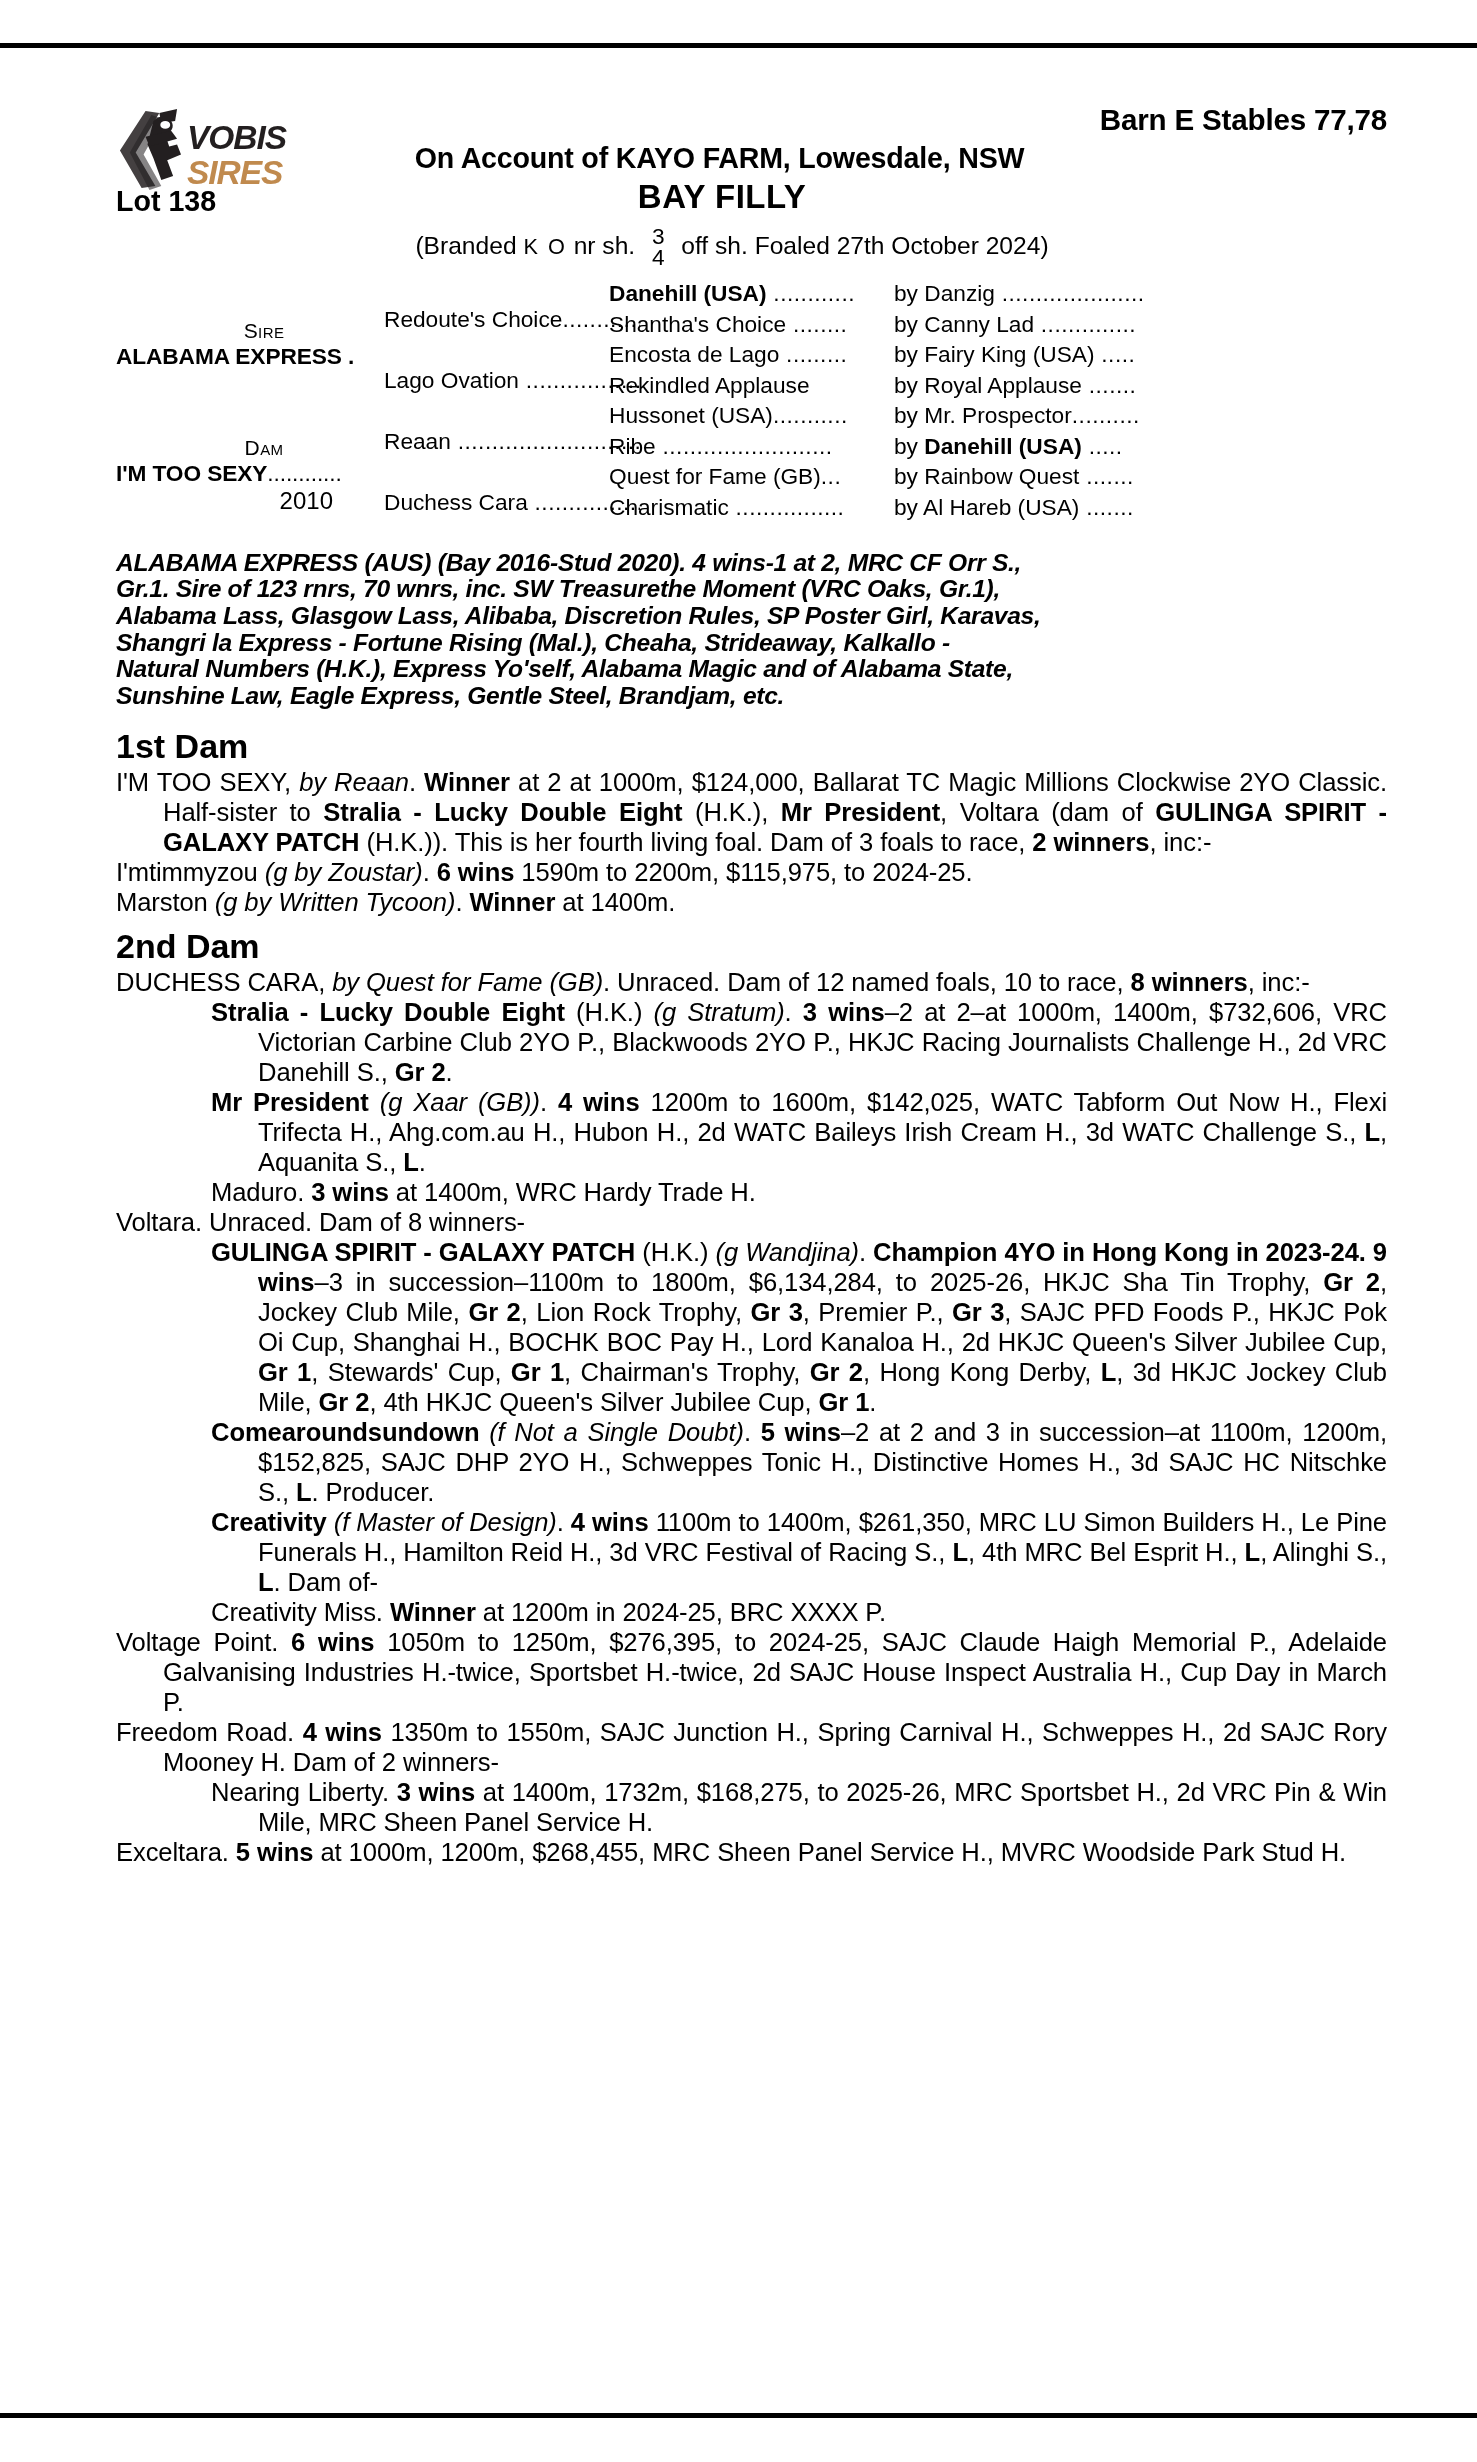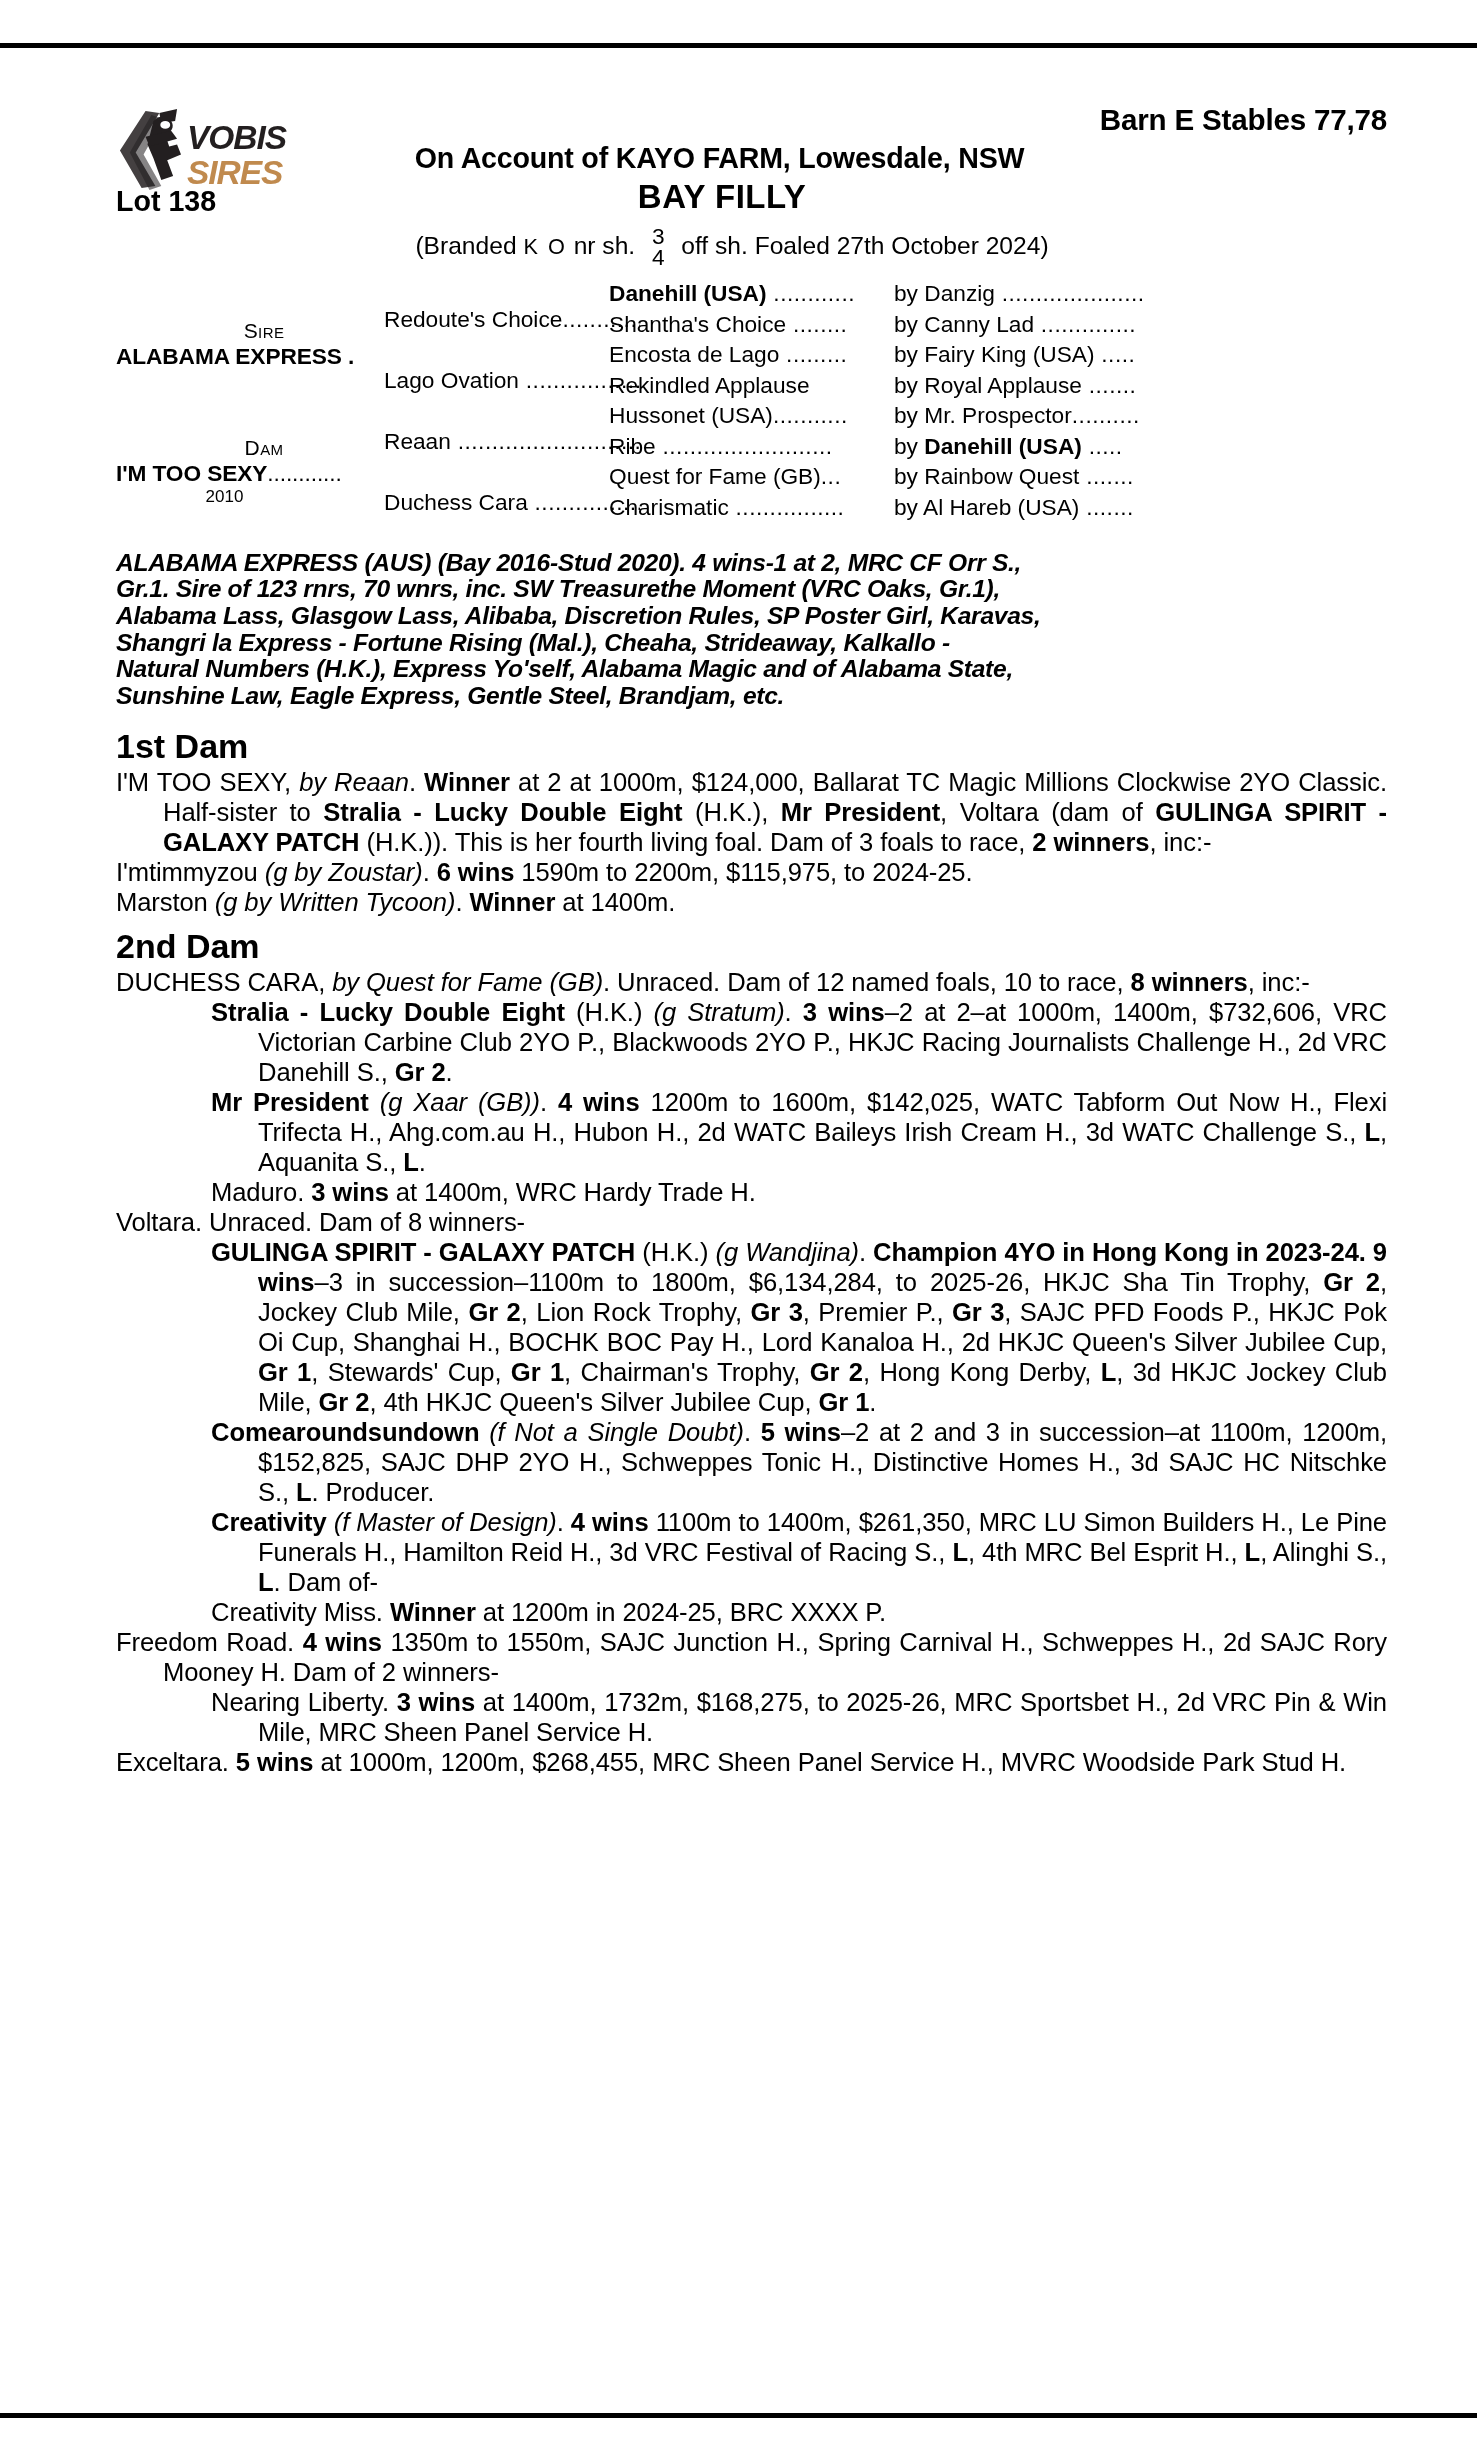--- a/index.html
+++ b/index.html
@@ -155,22 +155,22 @@
     font-variant: small-caps;
     letter-spacing: 0.4px;
   }
   .sire-name, .dam-name {
     font-size: 22.7px;
     font-weight: bold;
     letter-spacing: -0.1px;
     white-space: nowrap;
   }
   .dam-year {
-    font-size: 17px;
-    text-align: center;
+    font-size: 24px;
+    text-align: right;
     padding-right: 79px;
   }
   .ped-block-sire { position: absolute; top: 41px; left: 0; width: 296px; }
   .ped-block-dam  { position: absolute; top: 158px; left: 0; width: 296px; }
 
   .ped-row {
     white-space: nowrap;
     line-height: 30.5px;
     overflow: hidden;
   }
@@ -337,20 +337,21 @@
     <div id="second-dam-entries">
         <div class="entry lvl1 hang-1"><span>DUCHESS CARA, </span><i>by Quest for Fame (GB)</i><span>. Unraced. Dam of 12 named foals, 10 to race, </span><b>8 winners</b><span>, inc:-</span></div>
         <div class="entry lvl2 hang-2"><b>Stralia - Lucky Double Eight</b><span> (H.K.) </span><i>(g Stratum)</i><span>. </span><b>3 wins</b><span>–2 at 2–at 1000m, 1400m, $732,606, VRC Victorian Carbine Club 2YO P., Blackwoods 2YO P., HKJC Racing Journalists Challenge H., 2d VRC Danehill S., </span><b>Gr 2</b><span>.</span></div>
         <div class="entry lvl2 hang-2"><b>Mr  President</b><span> </span><i>(g Xaar (GB))</i><span>. </span><b>4 wins</b><span> 1200m to 1600m, $142,025, WATC Tabform Out Now H., Flexi Trifecta H., Ahg.com.au H., Hubon H., 2d WATC Baileys Irish Cream H., 3d WATC Challenge S., </span><b>L</b><span>, Aquanita S., </span><b>L</b><span>.</span></div>
         <div class="entry lvl2 hang-2"><span>Maduro. </span><b>3 wins</b><span> at 1400m, WRC Hardy Trade H.</span></div>
         <div class="entry lvl1 hang-1"><span>Voltara. Unraced. Dam of 8 winners-</span></div>
         <div class="entry lvl2 hang-2"><b>GULINGA  SPIRIT  -  GALAXY  PATCH</b><span> (H.K.) </span><i>(g Wandjina)</i><span>. </span><b>Champion 4YO in Hong Kong in 2023-24. 9 wins</b><span>–3 in succession–1100m to 1800m, $6,134,284, to 2025-26, HKJC Sha Tin Trophy, </span><b>Gr 2</b><span>, Jockey Club Mile, </span><b>Gr 2</b><span>, Lion Rock Trophy, </span><b>Gr 3</b><span>, Premier P., </span><b>Gr 3</b><span>, SAJC PFD Foods P., HKJC Pok Oi Cup, Shanghai H., BOCHK BOC Pay H., Lord Kanaloa H., 2d HKJC Queen's Silver Jubilee Cup, </span><b>Gr 1</b><span>, Stewards' Cup, </span><b>Gr 1</b><span>, Chairman's Trophy, </span><b>Gr 2</b><span>, Hong Kong Derby, </span><b>L</b><span>, 3d HKJC Jockey Club Mile, </span><b>Gr 2</b><span>, 4th HKJC Queen's Silver Jubilee Cup, </span><b>Gr 1</b><span>.</span></div>
         <div class="entry lvl2 hang-2"><b>Comearoundsundown</b><span> </span><i>(f Not a Single Doubt)</i><span>. </span><b>5 wins</b><span>–2 at 2 and 3 in succession–at 1100m, 1200m, $152,825, SAJC DHP 2YO H., Schweppes Tonic H., Distinctive Homes H., 3d SAJC HC Nitschke S., </span><b>L</b><span>. Producer.</span></div>
         <div class="entry lvl2 hang-2"><b>Creativity</b><span> </span><i>(f Master of Design)</i><span>. </span><b>4 wins</b><span> 1100m to 1400m, $261,350, MRC LU Simon Builders H., Le Pine Funerals H., Hamilton Reid H., 3d VRC Festival of Racing S., </span><b>L</b><span>, 4th MRC Bel Esprit H., </span><b>L</b><span>, Alinghi S., </span><b>L</b><span>. Dam of-</span></div>
         <div class="entry lvl3 hang-3"><span>Creativity Miss. </span><b>Winner</b><span> at 1200m in 2024-25, BRC XXXX P.</span></div>
+        <div class="entry lvl1 hang-1"><span>Voltage Point. </span><b>6 wins</b><span> 1050m to 1250m, $276,395, to 2024-25, SAJC Claude Haigh Memorial P., Adelaide Galvanising Industries H.-twice, Sportsbet H.-twice, 2d SAJC House Inspect Australia H., Cup Day in March P.</span></div>
         <div class="entry lvl1 hang-1"><span>Freedom Road. </span><b>4 wins</b><span> 1350m to 1550m, SAJC Junction H., Spring Carnival H., Schweppes H., 2d SAJC Rory Mooney H. Dam of 2 winners-</span></div>
         <div class="entry lvl2 hang-2"><span>Nearing  Liberty. </span><b>3 wins</b><span> at 1400m, 1732m, $168,275, to 2025-26, MRC Sportsbet H., 2d VRC Pin &amp; Win Mile, MRC Sheen Panel Service H.</span></div>
         <div class="entry lvl1 hang-1"><span>Exceltara. </span><b>5 wins</b><span> at 1000m, 1200m, $268,455, MRC Sheen Panel Service H., MVRC Woodside Park Stud H.</span></div>
       </div>
 
   </div>
 </div>
 
 
 </body></html>

